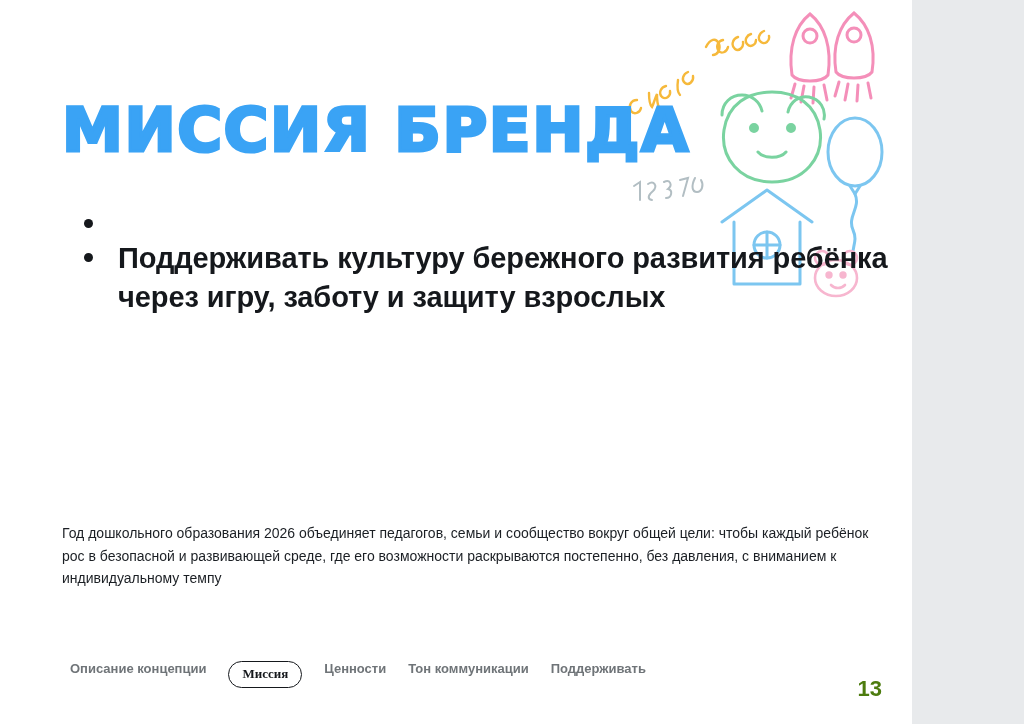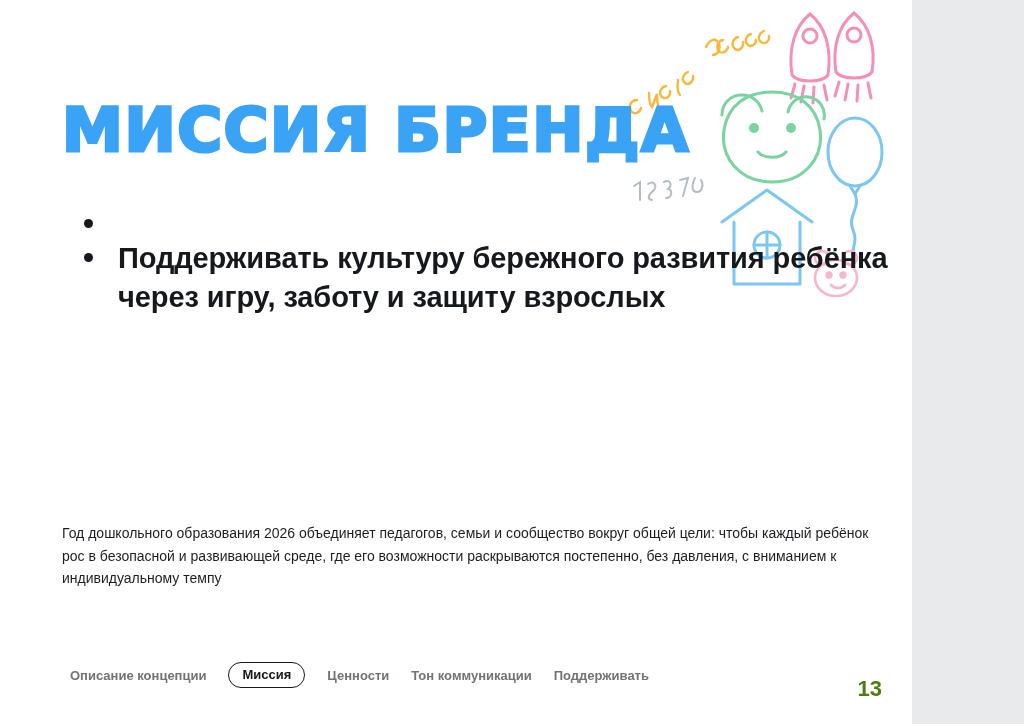--- a/index.html
+++ b/index.html
@@ -88,34 +88,35 @@
     line-height: 1.62;
     color: #1b1f24;
   }
 
   
   .footer-nav {
     position: absolute;
     left: 70px;
     bottom: 36px;
     display: flex;
-    align-items: center;
+    align-items: flex-start;
     gap: 22px;
   }
   .nav-item {
     font-size: 13px;
     font-weight: 700;
     color: #6f7478;
     white-space: nowrap;
   }
   .nav-item.active {
     color: #15181c;
     border: 1.6px solid #15181c;
     border-radius: 14px;
     padding: 4px 13px 5px;
+    font-family: Liberation Serif, serif;
   }
 
   .page-number {
     position: absolute;
     right: 30px;
     bottom: 22px;
     font-size: 22px;
     font-weight: 700;
     color: #4d7c0f;
   }

